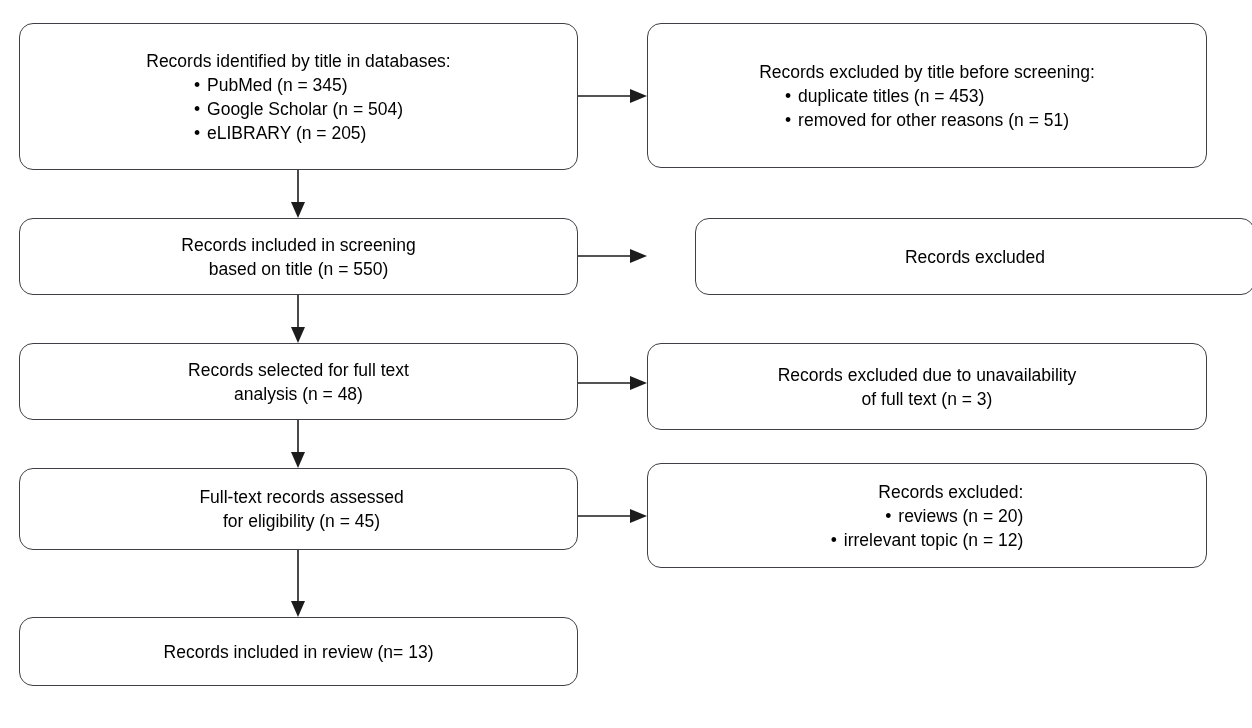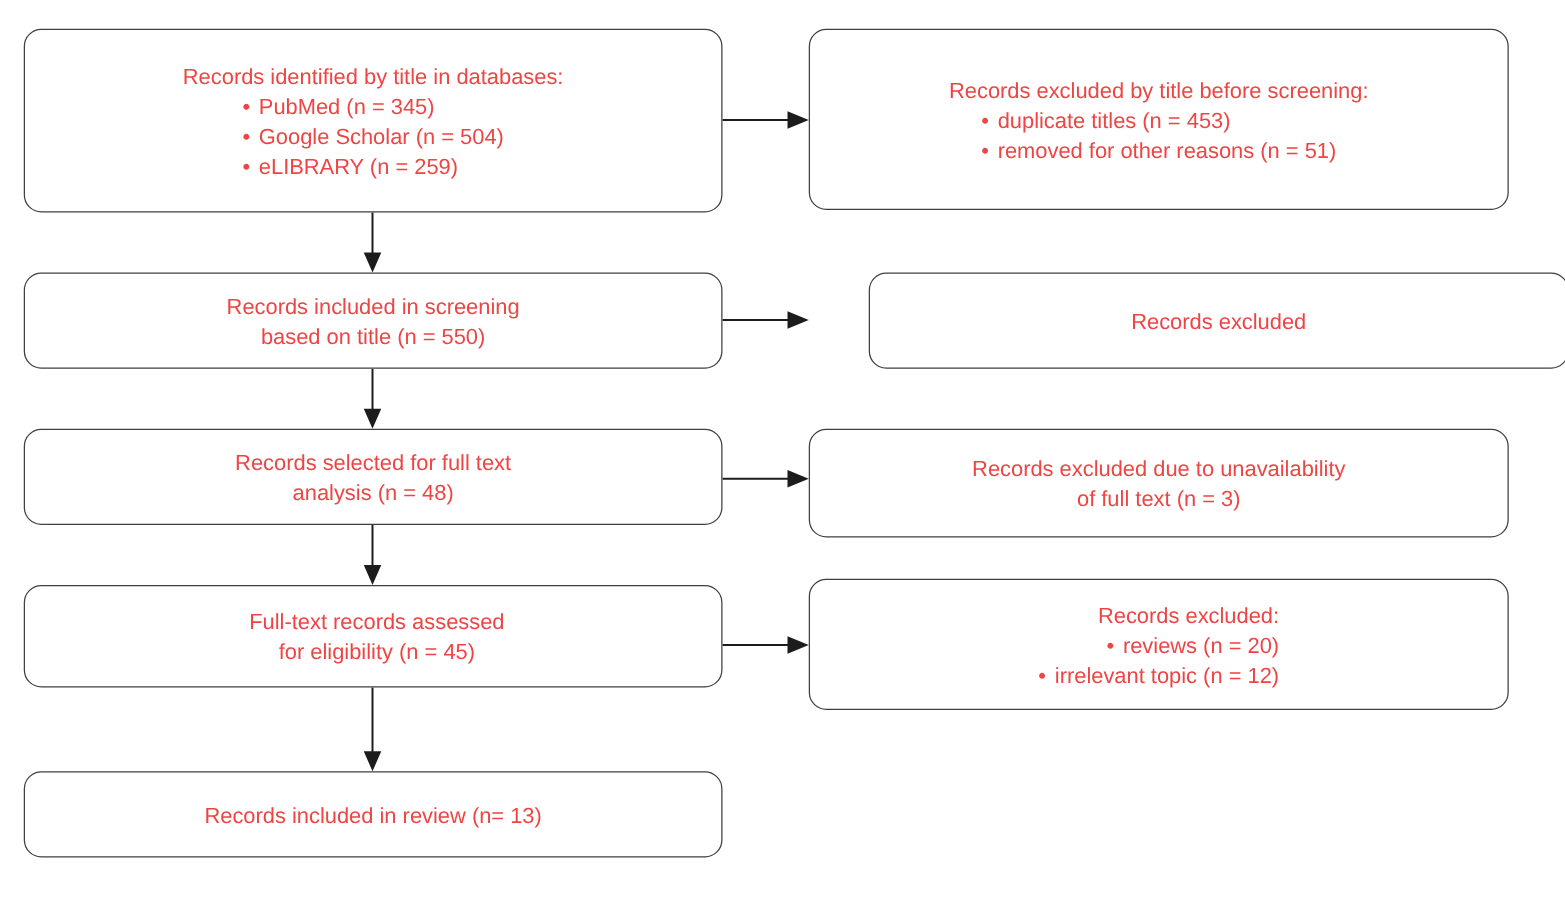--- a/index.html
+++ b/index.html
@@ -6,21 +6,21 @@
     margin: 0;
     padding: 0;
     background: #ffffff;
   }
   .canvas {
     position: relative;
     width: 1252px;
     height: 728px;
     background: #ffffff;
     font-family: "Liberation Sans", sans-serif;
-    color: #ef4444;
+    color: #000000;
     font-size: 17.5px;
     line-height: 24px;
     overflow: hidden;
   }
   .arrows {
     position: absolute;
     left: 0;
     top: 0;
     width: 1252px;
     height: 728px;
@@ -98,21 +98,21 @@
       <line x1="578" y1="516" x2="631" y2="516" stroke="#1c1c1c" stroke-width="1.6"></line>
       <polygon points="630,509 630,523 647,516" fill="#1c1c1c"></polygon>
     </g>
   </svg>
 
   <div class="box b-l1">
     <div>Records identified by title in databases:</div>
     <div class="bullets">
       <div class="bi"><span class="bm">•</span><span>PubMed (n = 345)</span></div>
       <div class="bi"><span class="bm">•</span><span>Google Scholar (n = 504)</span></div>
-      <div class="bi"><span class="bm">•</span><span>eLIBRARY (n = 259)</span></div>
+      <div class="bi"><span class="bm">•</span><span>eLIBRARY (n = 205)</span></div>
     </div>
   </div>
 
   <div class="box b-l2">
     <div>Records included in screening</div>
     <div>based on title (n = 550)</div>
   </div>
 
   <div class="box b-l3">
     <div>Records selected for full text</div>

